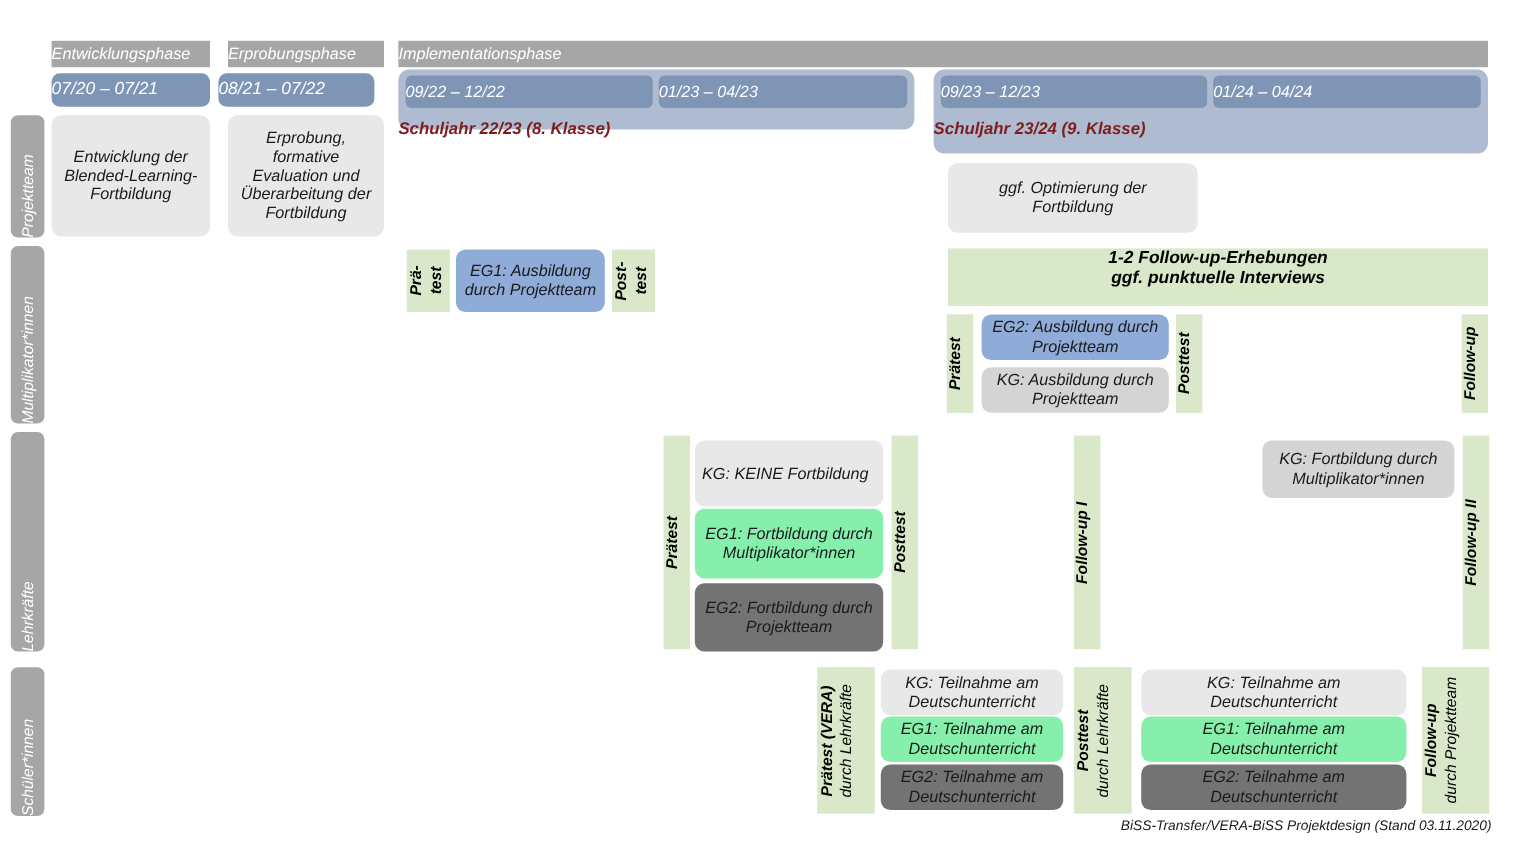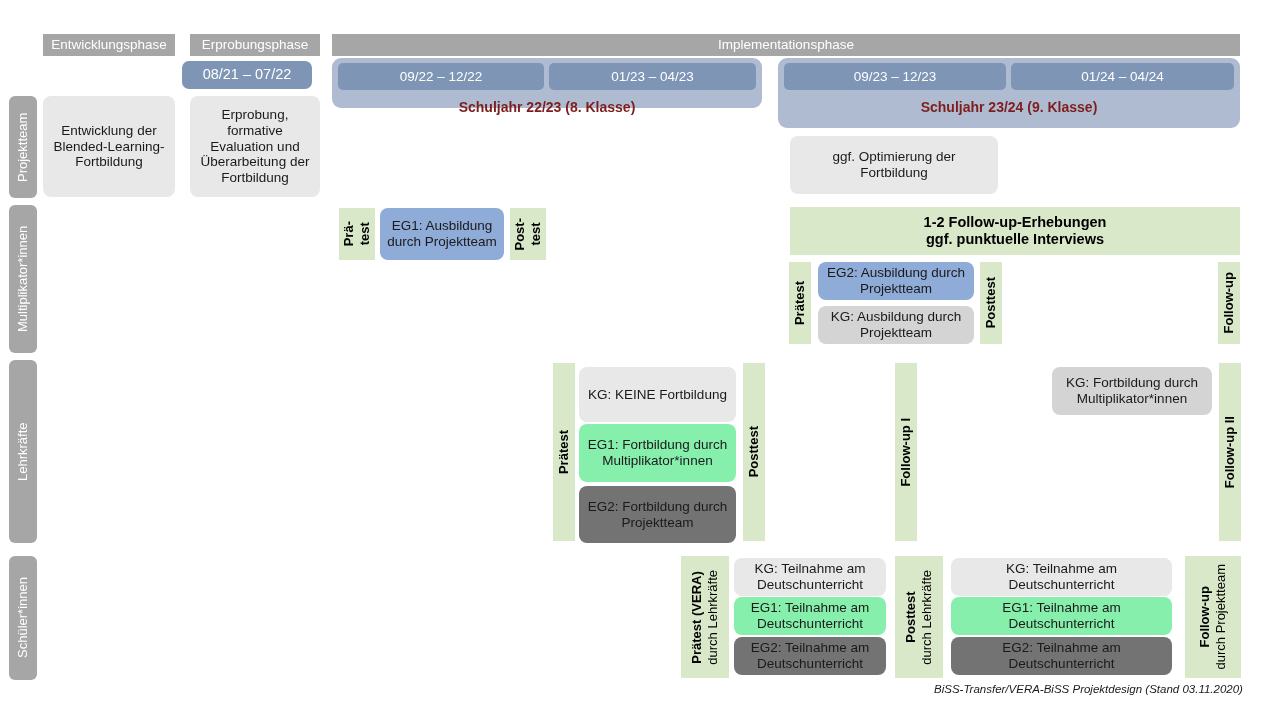--- a/index.html
+++ b/index.html
@@ -18,23 +18,23 @@
     width: 1280px;
     height: 720px;
   }
 
   
   .box {
     position: absolute;
     box-sizing: border-box;
     display: flex;
     align-items: center;
-    justify-content: center;
     text-align: center;
     line-height: 1.18;
+    font-style: italic;
   }
 
   
   .phase-head {
     background: #a6a6a6;
     color: #ffffff;
     font-size: 13.5px;
     border-radius: 0;
   }
 
@@ -156,20 +156,23 @@
   <div class="box phase-head" style="left:43px;  top:34px; width:132px; height:22px;">
     <span>Entwicklungsphase</span>
   </div>
   <div class="box phase-head" style="left:190px; top:34px; width:130px; height:22px;">
     <span>Erprobungsphase</span>
   </div>
   <div class="box phase-head" style="left:332px; top:34px; width:908px; height:22px;">
     <span>Implementationsphase</span>
   </div>
 
+  <div class="box date-chip" style="left:43px;  top:61px; width:132px; height:28px;">
+    <span>07/20 – 07/21</span>
+  </div>
   <div class="box date-chip" style="left:182px; top:61px; width:130px; height:28px;">
     <span>08/21 – 07/22</span>
   </div>
 
   <div class="schuljahr-wrap" style="left:332px; top:58px; width:430px; height:50px;">
     <div class="box date-chip-sm" style="left:6px;  top:5px; width:206px; height:27px;">
       <span>09/22 – 12/22</span>
     </div>
     <div class="box date-chip-sm" style="left:217px; top:5px; width:207px; height:27px;">
       <span>01/23 – 04/23</span>

